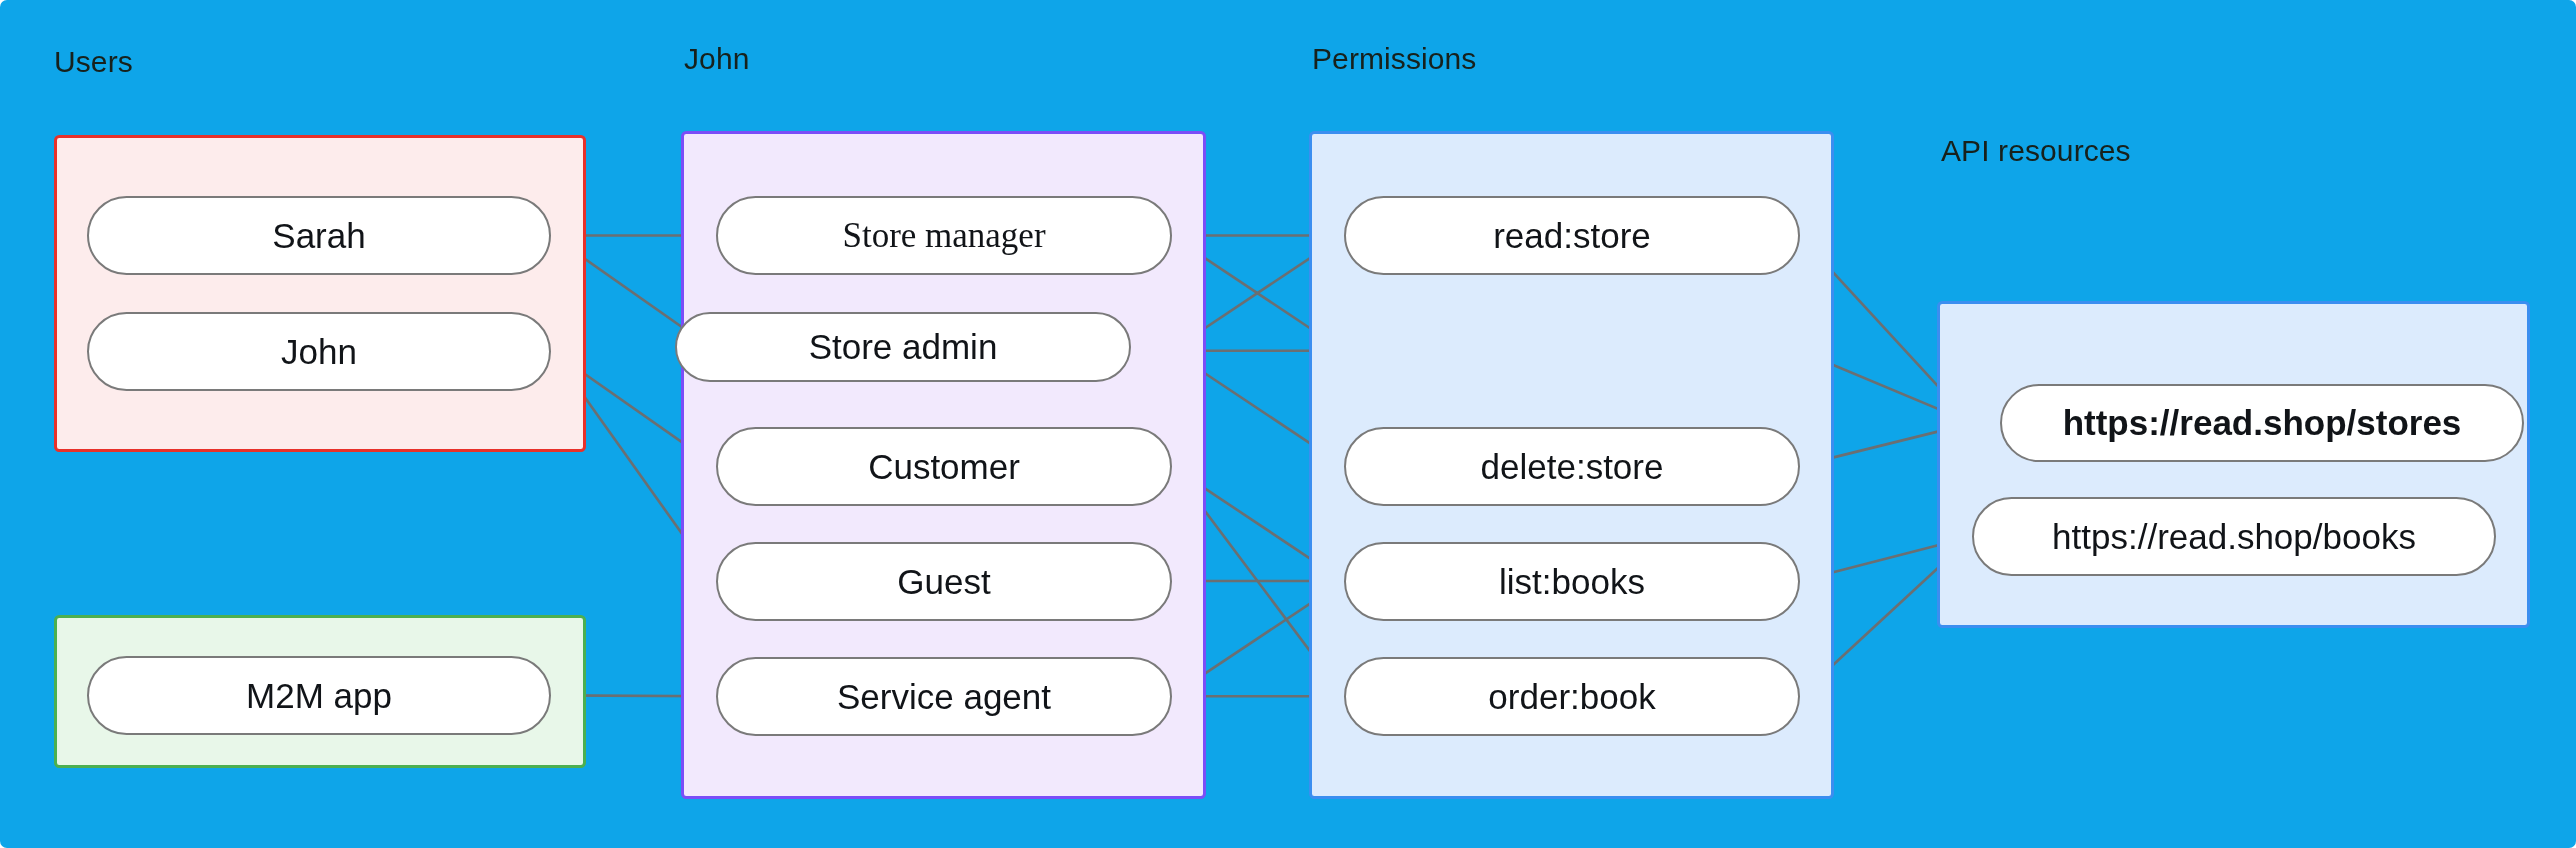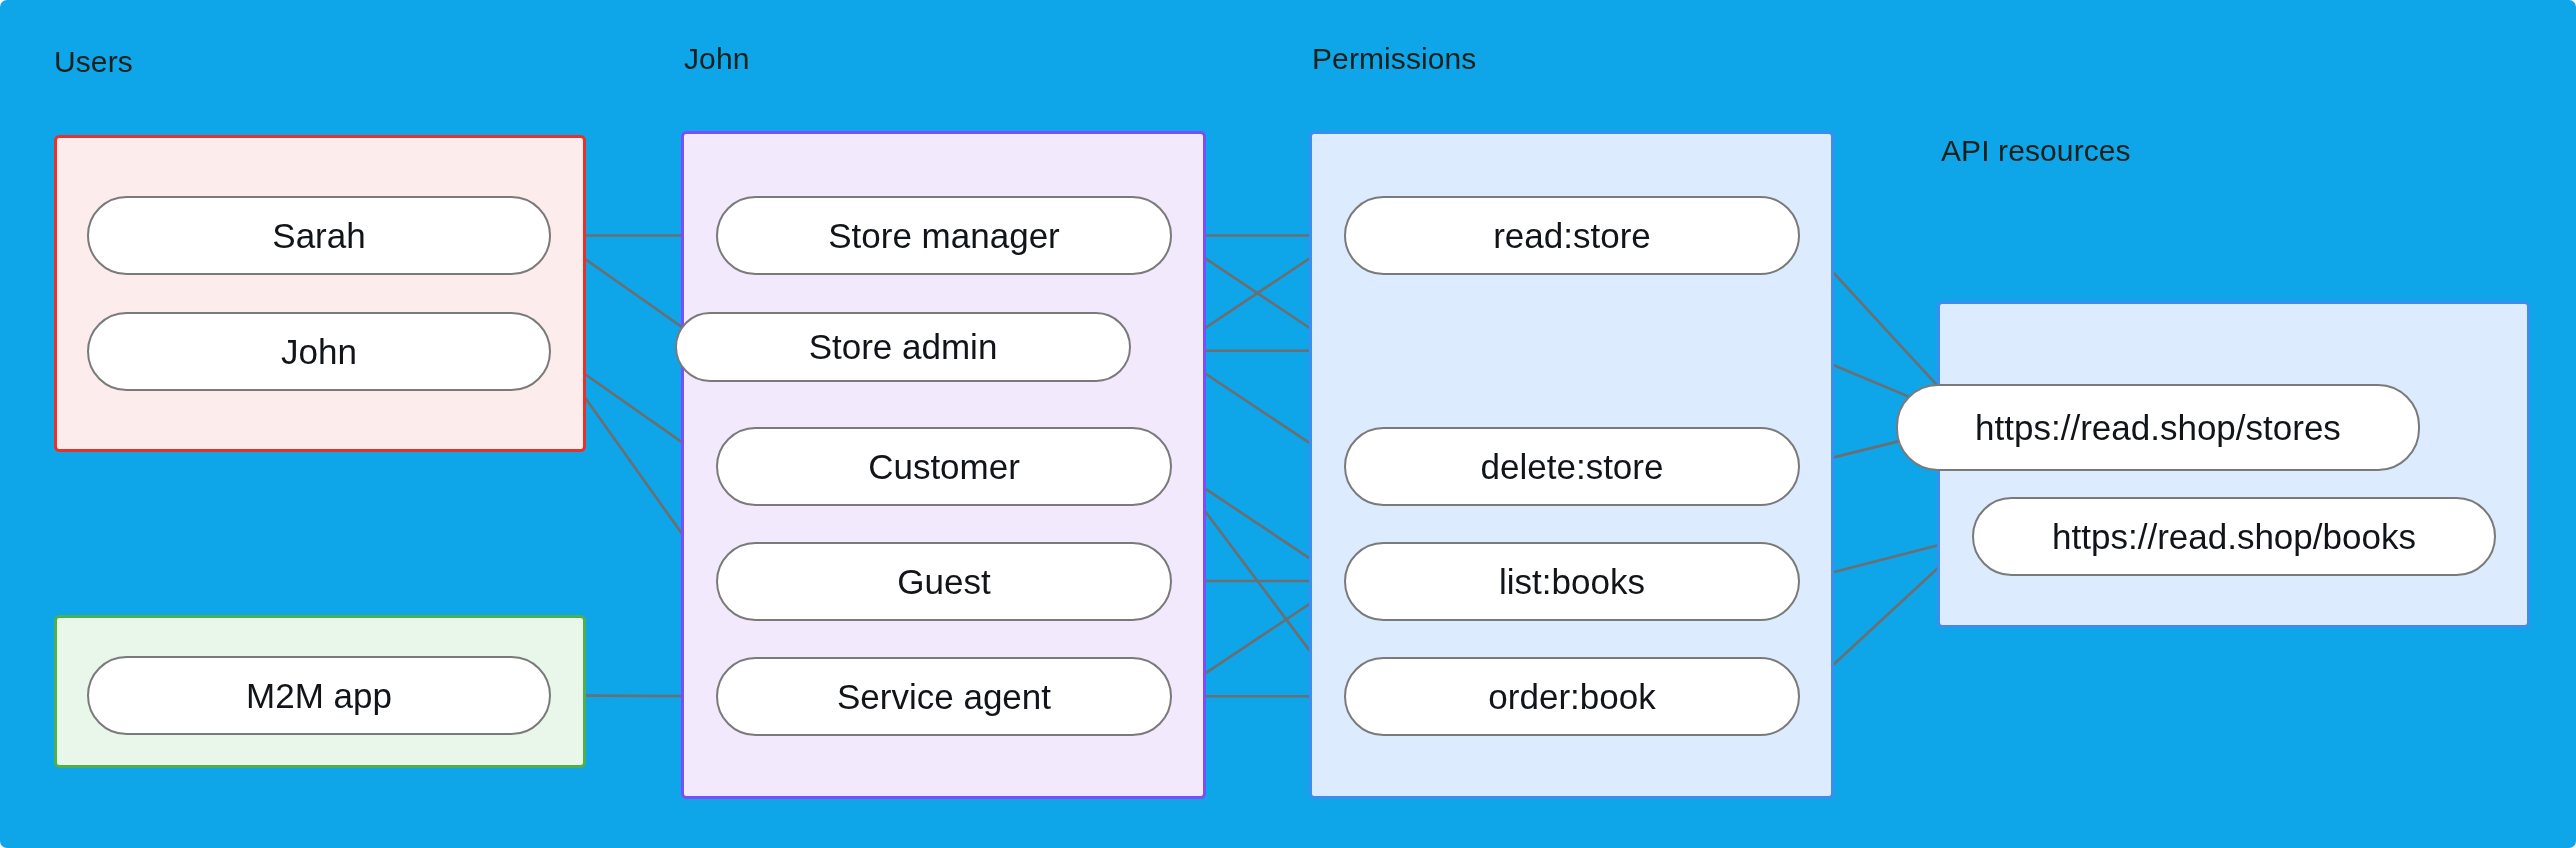--- a/index.html
+++ b/index.html
@@ -98,28 +98,28 @@
   <div class="group-box g-users" id="box-users" style="left: 54px; top: 135px; width: 532px; height: 317px;"></div>
   <div class="group-box g-m2m" id="box-m2m" style="left: 54px; top: 615px; width: 532px; height: 153px;"></div>
   <div class="group-box g-roles" id="box-roles" style="left: 681px; top: 131px; width: 525px; height: 668px;"></div>
   <div class="group-box g-perms" id="box-permissions" style="left: 1309px; top: 131px; width: 525px; height: 668px;"></div>
   <div class="group-box g-api" id="box-api" style="left: 1937px; top: 301px; width: 593px; height: 327px;"></div>
 
   <div class="pill" id="n-sarah" style="left: 87px; top: 196px; width: 464px; height: 79px;">Sarah</div>
   <div class="pill" id="n-john" style="left: 87px; top: 312px; width: 464px; height: 79px;">John</div>
   <div class="pill" id="n-m2m-app" style="left: 87px; top: 656px; width: 464px; height: 79px;">M2M app</div>
 
-  <div class="pill" id="n-store-manager" style="left: 716px; top: 196px; width: 456px; height: 79px;">Store manager</div>
+  <div class="pill" id="n-store-manager" style="left: 716px; top: 196px; width: 456px; height: 79px; font-family: Liberation Serif, serif;">Store manager</div>
   <div class="pill" id="n-store-admin" style="left: 675px; top: 312px; width: 456px; height: 70px;">Store admin</div>
   <div class="pill" id="n-customer" style="left: 716px; top: 427px; width: 456px; height: 79px;">Customer</div>
   <div class="pill" id="n-guest" style="left: 716px; top: 542px; width: 456px; height: 79px;">Guest</div>
   <div class="pill" id="n-service-agent" style="left: 716px; top: 657px; width: 456px; height: 79px;">Service agent</div>
 
   <div class="pill" id="n-read-store" style="left: 1344px; top: 196px; width: 456px; height: 79px;">read:store</div>
   <div class="pill" id="n-delete-store" style="left: 1344px; top: 427px; width: 456px; height: 79px;">delete:store</div>
   <div class="pill" id="n-list-books" style="left: 1344px; top: 542px; width: 456px; height: 79px;">list:books</div>
   <div class="pill" id="n-order-book" style="left: 1344px; top: 657px; width: 456px; height: 79px;">order:book</div>
 
-  <div class="pill" id="n-res-stores" style="left: 1896px; top: 384px; width: 524px; height: 87px;">https://read.shop/stores</div>
+  <div class="pill" id="n-res-stores" style="left: 2000px; top: 384px; width: 524px; height: 78px; font-weight: bold;">https://read.shop/stores</div>
   <div class="pill" id="n-res-books" style="left: 1972px; top: 497px; width: 524px; height: 79px;">https://read.shop/books</div>
 
 </div>
 
 
 </body></html>

